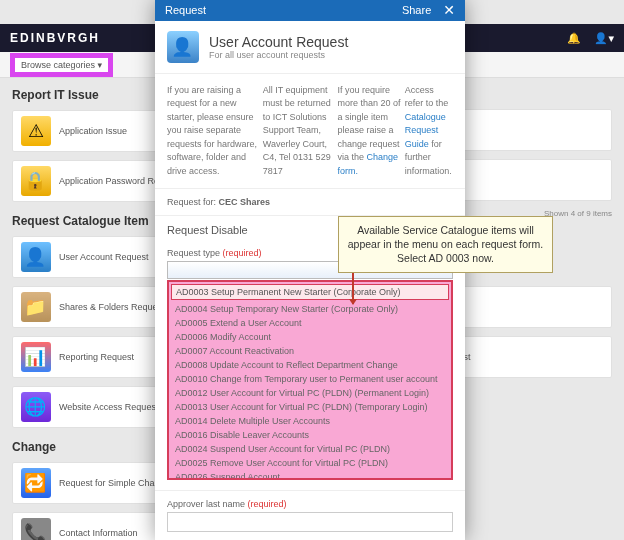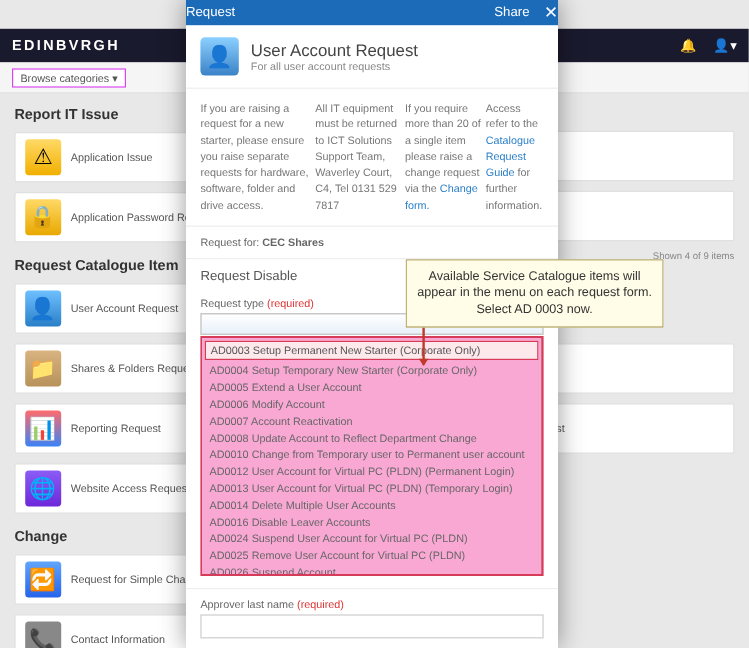--- a/index.html
+++ b/index.html
@@ -4,42 +4,42 @@
 <style>
 * { box-sizing: border-box; margin: 0; padding: 0; }
 body { font-family: Arial, sans-serif; font-size: 11px; background: #e8e8e8; width: 624px; height: 540px; overflow: hidden; position: relative; }
 
 
 .page { filter: blur(0.3px); margin-top: 24px; }
 .topbar { height: 28px; background: #1a1a2e; color: #fff; display: flex; align-items: center; padding: 0 10px; }
 .logo { font-weight: bold; letter-spacing: 2px; font-size: 12px; }
 .top-right { margin-left: auto; display: flex; align-items: center; gap: 14px; }
 .subbar { height: 26px; background: #f5f5f5; border-bottom: 1px solid #ddd; display: flex; align-items: center; padding: 0 10px; }
-.browse { font-size: 9px; border: 1px solid #d946ef; background: #fff; padding: 2px 6px; color: #555; }
+.browse { font-size: 9px; border: 5px solid #d946ef; background: #fff; padding: 2px 6px; color: #555; }
 .content { display: flex; padding: 6px 12px; gap: 26px; }
 .col { flex: 1; display: flex; flex-direction: column; gap: 8px; }
 .section-title { font-size: 12px; color: #333; font-weight: bold; margin-top: 4px; }
 .tile { background: #fff; border: 1px solid #e0e0e0; border-radius: 2px; height: 42px; display: flex; align-items: center; padding: 4px 8px; gap: 8px; }
 .tile-icon { width: 30px; height: 30px; border-radius: 3px; display: flex; align-items: center; justify-content: center; font-size: 18px; }
 .tile-label { font-size: 9px; color: #555; }
 .icon-warn { background: linear-gradient(#ffd966,#f1b000); }
 .icon-lock { background: linear-gradient(#ffd966,#e8a800); }
 .icon-user { background: linear-gradient(#6ec0ff,#2a7fc7); }
 .icon-folder { background: linear-gradient(#d9b380,#b8925a); }
 .icon-report { background: linear-gradient(#ff6b6b,#3b82f6); }
 .icon-globe { background: linear-gradient(#8b5cf6,#6d28d9); }
 .icon-change { background: linear-gradient(#60a5fa,#2563eb); }
 .icon-phone { background: #888; color:#fff; }
 .icon-x { background: linear-gradient(#ff5a5a,#cc1f1f); color:#fff; }
 .icon-tel { background: #888; color:#fff; }
 .icon-screen { background: #666; color:#fff; }
 
 
 .modal { position: absolute; top: 0; left: 155px; width: 310px; height: 540px; background: #fff; box-shadow: 0 0 20px rgba(0,0,0,0.4); z-index: 10; display: flex; flex-direction: column; }
-.modal-hdr { height: 28px; background: #1b6bb8; color: #fff; display: flex; align-items: center; padding: 0 0; font-size: 11px; }
+.modal-hdr { height: 28px; background: #1b6bb8; color: #fff; display: flex; align-items: center; padding: 0 10px; font-size: 11px; }
 .modal-hdr-right { margin-left: auto; display: flex; gap: 12px; align-items: center; }
 .modal-title-row { display: flex; align-items: center; gap: 10px; padding: 10px 12px; border-bottom: 1px solid #eee; }
 .modal-title-row .avatar { width: 32px; height: 32px; border-radius: 4px; background: linear-gradient(#8bd0ff,#3b82c7); display:flex;align-items:center;justify-content:center;color:#fff;font-size:18px; }
 .modal-title { font-size: 14px; color: #444; }
 .modal-subtitle { font-size: 9px; color: #888; }
 .modal-body { padding: 10px 12px; font-size: 9px; color: #777; line-height: 1.5; display:flex; flex-direction:row; gap:0; border-bottom: 1px solid #eee; }
 .modal-body a { color: #2a7fc7; text-decoration: none; }
 .reqfor { padding: 8px 12px; font-size: 9px; color: #666; border-bottom: 1px solid #eee; }
 .details-hdr { padding: 8px 12px; font-size: 11px; color: #555; }
 .form-section { padding: 4px 12px 10px; }

